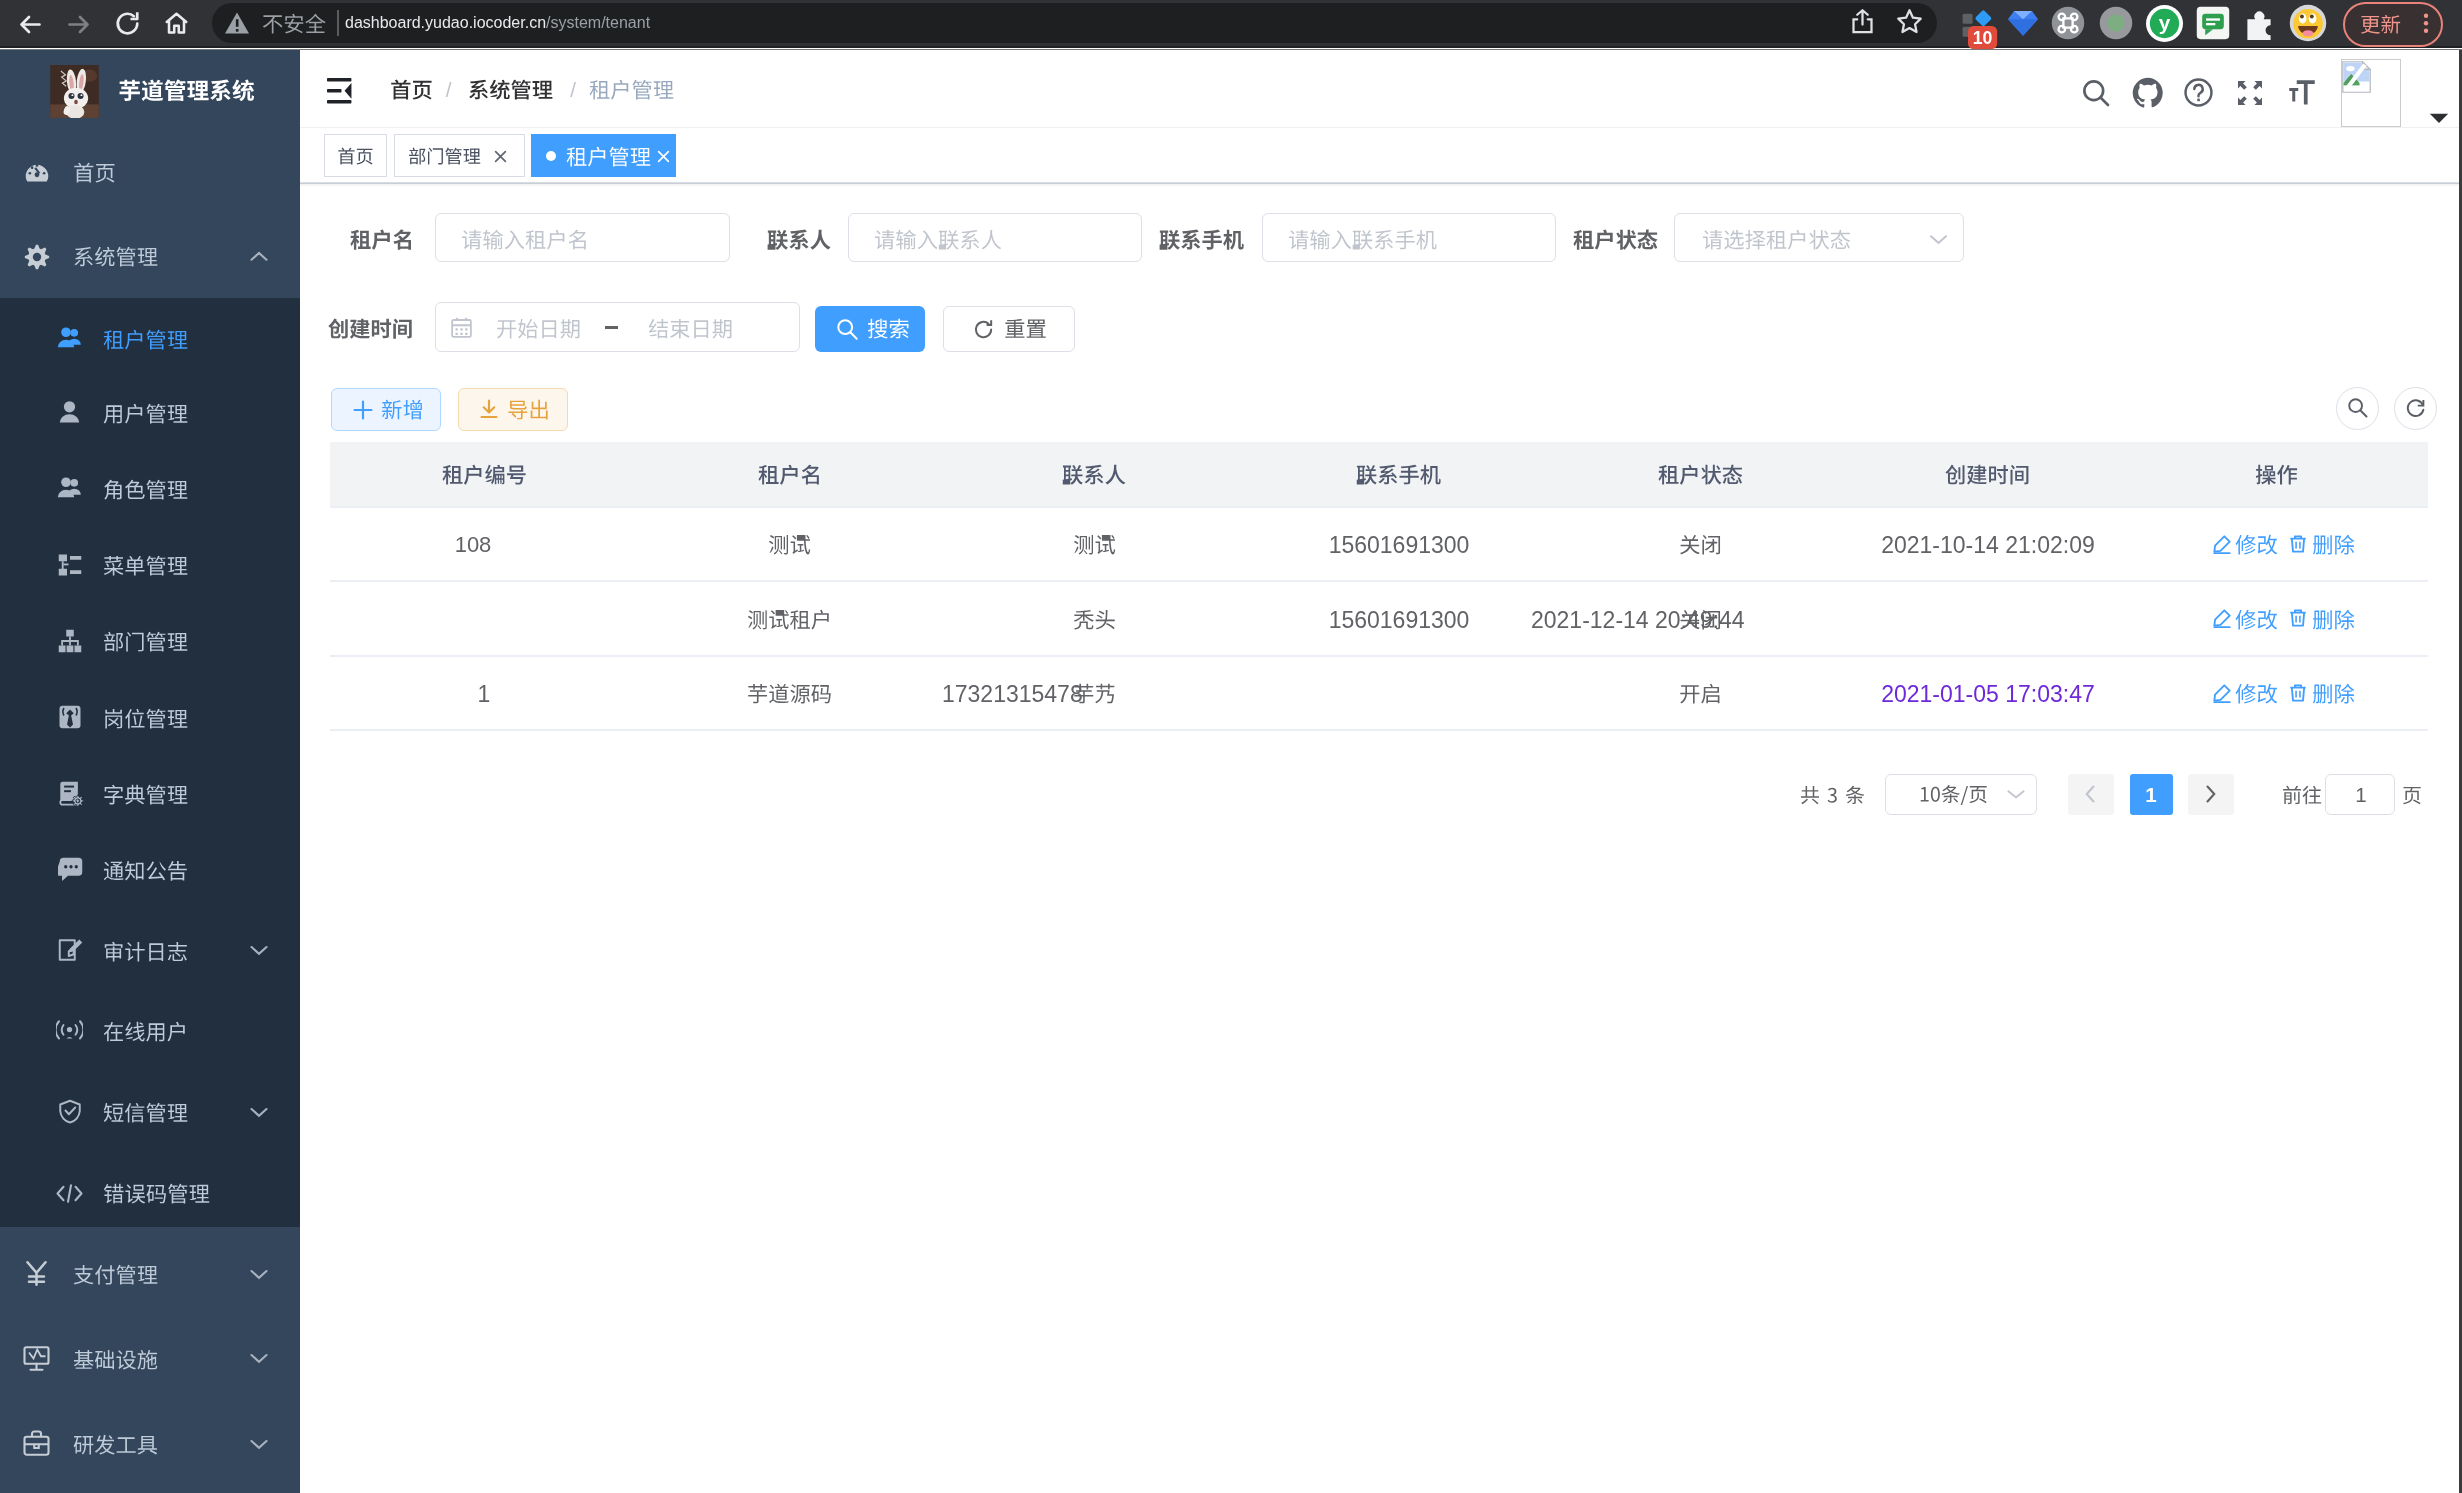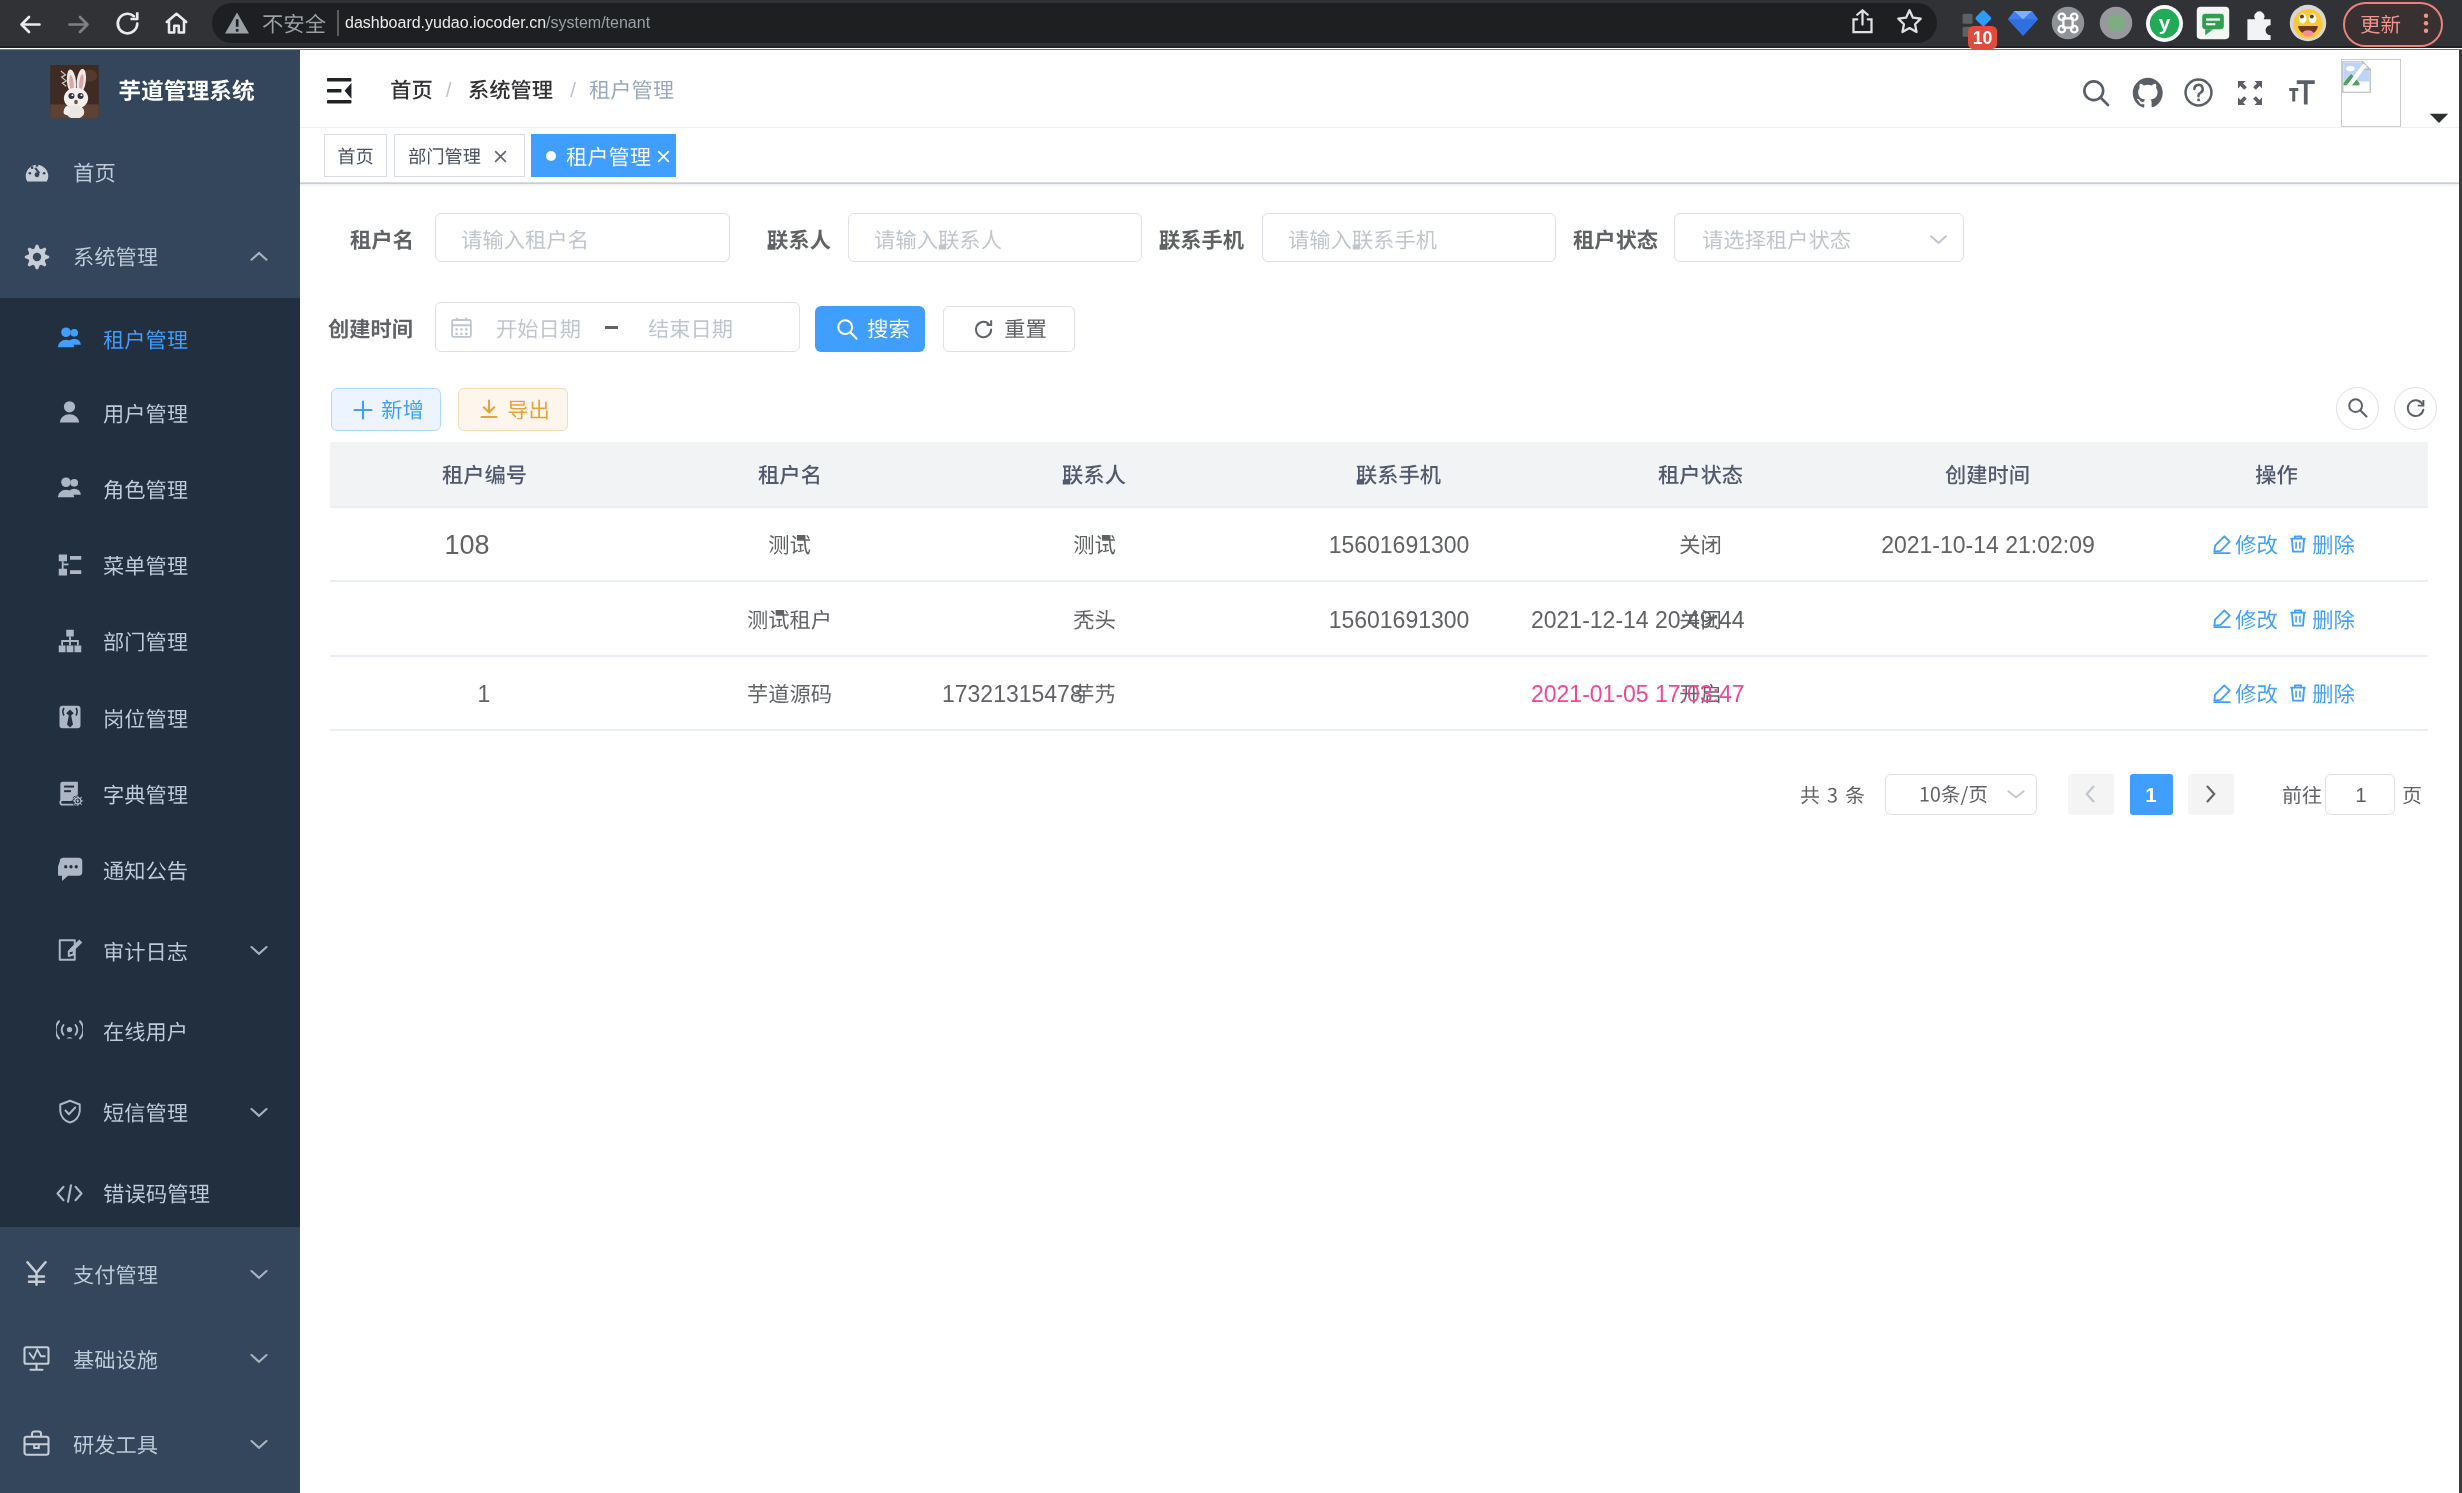--- a/index.html
+++ b/index.html
@@ -529,21 +529,21 @@
     </svg>
     <svg class="a" style="left:1945px;top:464px;fill:#515a6e" width="85" height="23.5" viewBox="0 -24.6 112.0 30.8">
       <use xlink:href="#g44" href="#g44"></use>
     </svg>
     <svg class="a" style="left:2255px;top:464px;fill:#515a6e" width="43" height="23.5" viewBox="0 -24.6 56.0 30.8">
       <use xlink:href="#g45" href="#g45"></use>
     </svg>
     <div class="a" style="left:330px;top:580px;width:2098px;height:1.5px;background:#ebeef5"></div>
     <div class="a" style="left:330px;top:655px;width:2098px;height:1.5px;background:#ebeef5"></div>
     <div class="a" style="left:330px;top:729px;width:2098px;height:1.5px;background:#ebeef5"></div>
-    <div class="a" style="left:10px;width:914px;top:529px;height:32px;line-height:32px;font-size:27px;color:#606266;text-align:center;font-weight:normal;letter-spacing:0">108</div>
+    <div class="a" style="left:16px;width:914px;top:529px;height:32px;line-height:32px;font-size:22px;color:#606266;text-align:center;font-weight:normal;letter-spacing:0">108</div>
     <svg class="a" style="left:768px;top:534px;fill:#606266" width="43" height="23.5" viewBox="0 -24.6 56.0 30.8">
       <use xlink:href="#g46" href="#g46"></use>
     </svg>
     <svg class="a" style="left:1073px;top:534px;fill:#606266" width="43" height="23.5" viewBox="0 -24.6 56.0 30.8">
       <use xlink:href="#g46" href="#g46"></use>
     </svg>
     <div class="a" style="left:942px;width:914px;top:529px;height:32px;line-height:32px;font-size:23px;color:#606266;text-align:center;font-weight:normal;letter-spacing:0">15601691300</div>
     <svg class="a" style="left:1679px;top:534px;fill:#606266" width="43" height="23.5" viewBox="0 -24.6 56.0 30.8">
       <use xlink:href="#g47" href="#g47"></use>
     </svg>
@@ -591,21 +591,21 @@
     <svg class="a" style="left:747px;top:683px;fill:#606266" width="85" height="23.5" viewBox="0 -24.6 112.0 30.8">
       <use xlink:href="#g52" href="#g52"></use>
     </svg>
     <svg class="a" style="left:1073px;top:683px;fill:#606266" width="43" height="23.5" viewBox="0 -24.6 56.0 30.8">
       <use xlink:href="#g53" href="#g53"></use>
     </svg>
     <div class="a" style="left:942px;width:914px;top:678px;height:32px;line-height:32px;font-size:23px;color:#606266;font-weight:normal;letter-spacing:0">17321315478</div>
     <svg class="a" style="left:1679px;top:683px;fill:#606266" width="43" height="23.5" viewBox="0 -24.6 56.0 30.8">
       <use xlink:href="#g54" href="#g54"></use>
     </svg>
-    <div class="a" style="left:1531px;width:914px;top:678px;height:32px;line-height:32px;font-size:23px;color:#ec4899;text-align:left;font-weight:normal;letter-spacing:0">2021-01-05 17:03:47</div>
+    <div class="a" style="left:1531px;width:914px;top:678px;height:32px;line-height:32px;font-size:23px;color:#6d28d9;text-align:center;font-weight:normal;letter-spacing:0">2021-01-05 17:03:47</div>
     <svg class="a" style="left:2212px;top:683px" width="20" height="20" viewBox="0 0 26 26">
       <path d="M16 3 l7 7 -12 12 -8 1 1 -8 Z" fill="none" stroke="#409eff" stroke-width="2.4" stroke-linejoin="round"></path>
       <path d="M3 25 h20" stroke="#409eff" stroke-width="2.4" stroke-linecap="round"></path>
     </svg>
     <svg class="a" style="left:2235px;top:683px;fill:#409eff" width="43" height="23.5" viewBox="0 -24.6 56.0 30.8">
       <use xlink:href="#g48" href="#g48"></use>
     </svg>
     <svg class="a" style="left:2288px;top:683px" width="20" height="20" viewBox="0 0 26 26">
       <path d="M3 6 H23 M9 6 V3 h8 v3 M5 6 l1.5 17 h13 L21 6" fill="none" stroke="#409eff" stroke-width="2.4" stroke-linejoin="round"></path>
       <path d="M10.5 10 v9 M15.5 10 v9" stroke="#409eff" stroke-width="2"></path>

